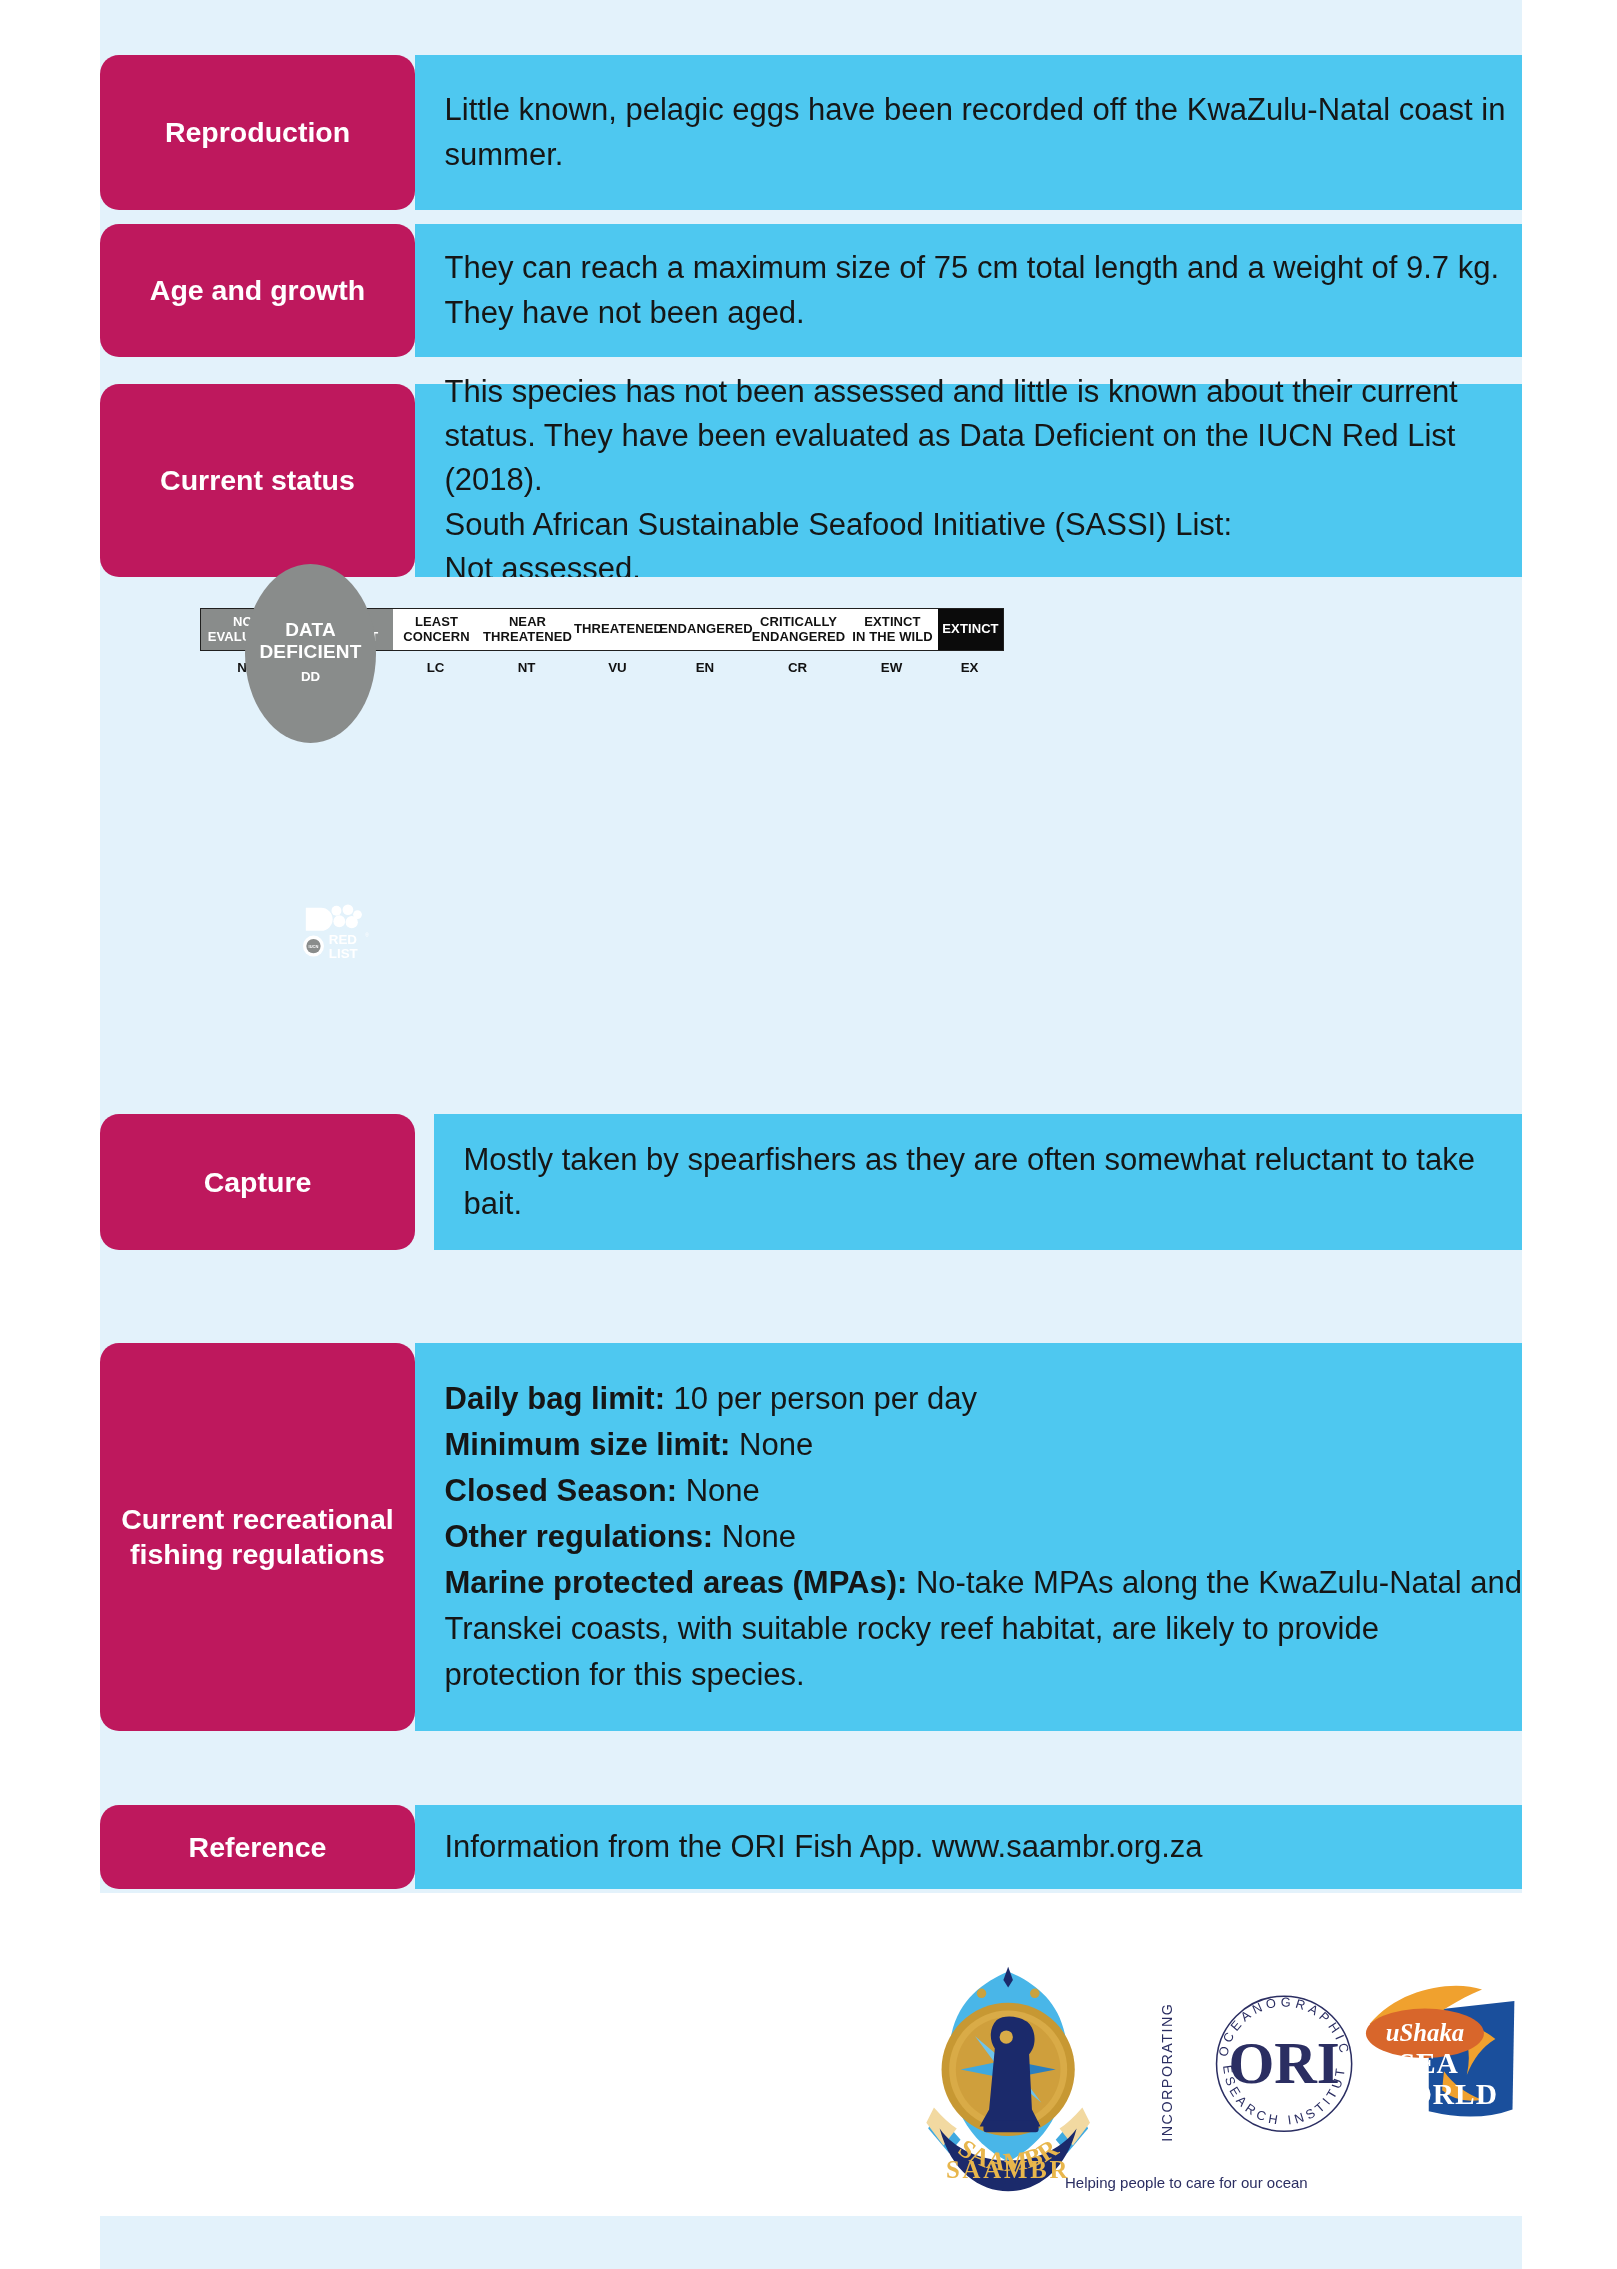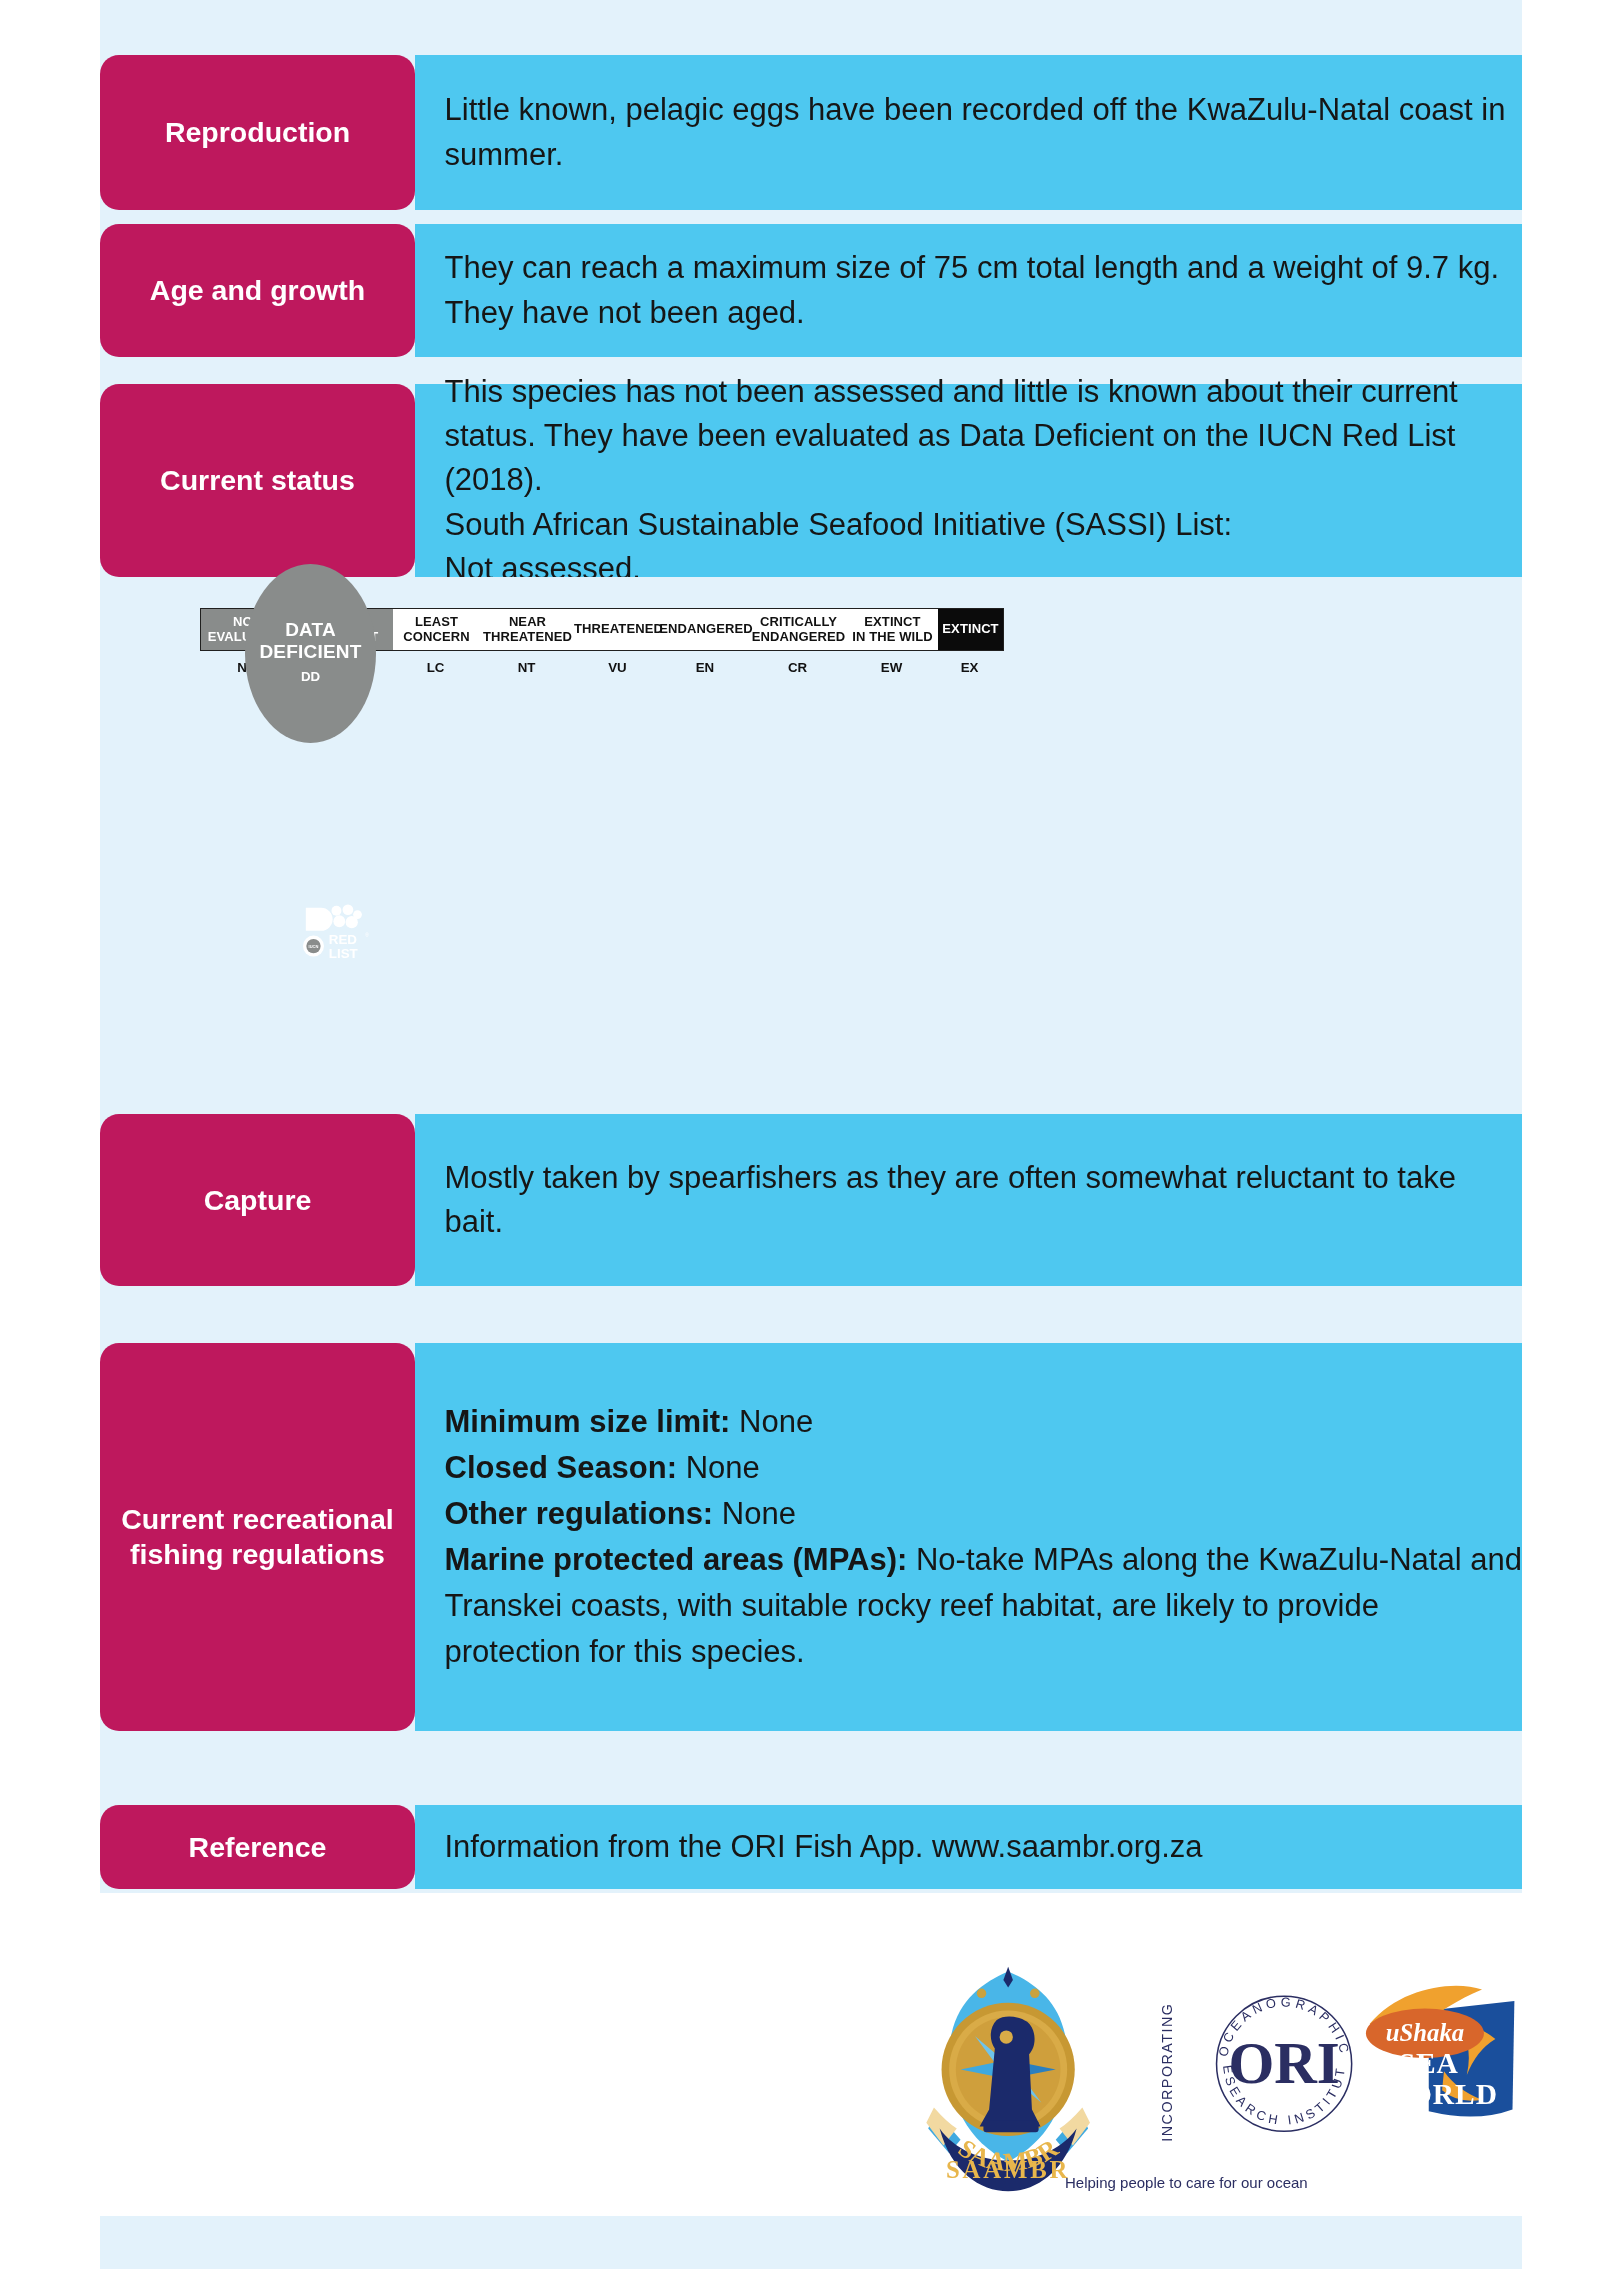--- a/index.html
+++ b/index.html
@@ -306,30 +306,33 @@
       <circle cx="12" cy="44" r="11" fill="#ffffff"></circle>
       <circle cx="12" cy="44" r="7.5" fill="#898c8b"></circle>
       <text x="12" y="46.5" font-family="Liberation Sans, sans-serif" font-size="4.2" font-weight="bold" fill="#ffffff" text-anchor="middle">IUCN</text>
 
       <text x="28" y="42" font-family="Liberation Sans, sans-serif" font-size="14" font-weight="bold" fill="#ffffff">RED</text>
       <text x="28" y="56" font-family="Liberation Sans, sans-serif" font-size="14" font-weight="bold" fill="#ffffff">LIST</text>
       <text x="66" y="34" font-family="Liberation Sans, sans-serif" font-size="5" fill="#ffffff">®</text>
     </svg>
   </div>
 
-  <div class="row" style="top:1114px; height:172px;">
+  <div class="row" style="top:1114px; height:136px;gap:19px;">
     <div class="label">Capture</div>
     <div class="body">
       <p>Mostly taken by spearfishers as they are often somewhat reluctant to take bait.</p>
     </div>
   </div>
 
   <div class="row" style="top:1343px; height:388px;">
     <div class="label">Current recreational fishing regulations</div>
     <div class="body" style="line-height:1.48;">
+      <p>
+        <b>Daily bag limit:</b><span> 10 per person per day</span>
+      </p>
       <p>
         <b>Minimum size limit:</b><span> None</span>
       </p>
       <p>
         <b>Closed Season:</b><span> None</span>
       </p>
       <p>
         <b>Other regulations:</b><span> None</span>
       </p>
       <p>

